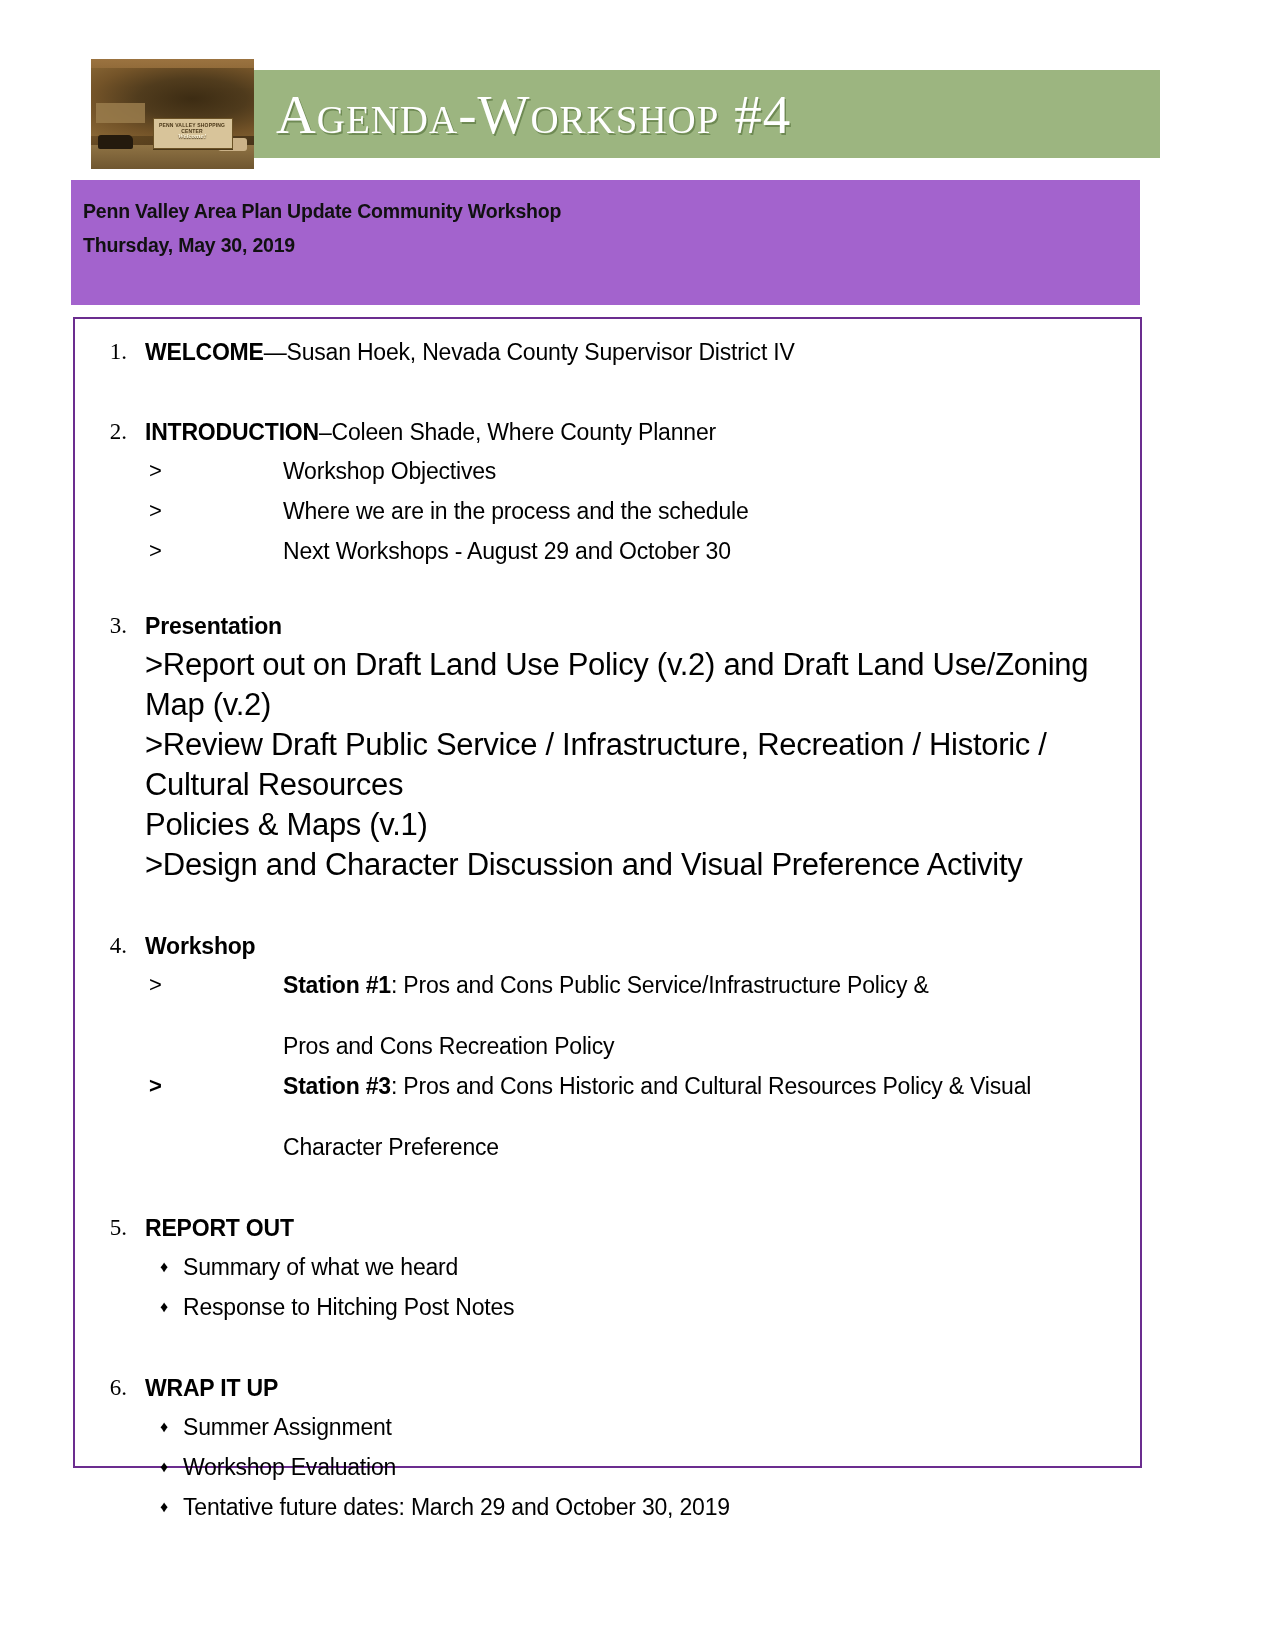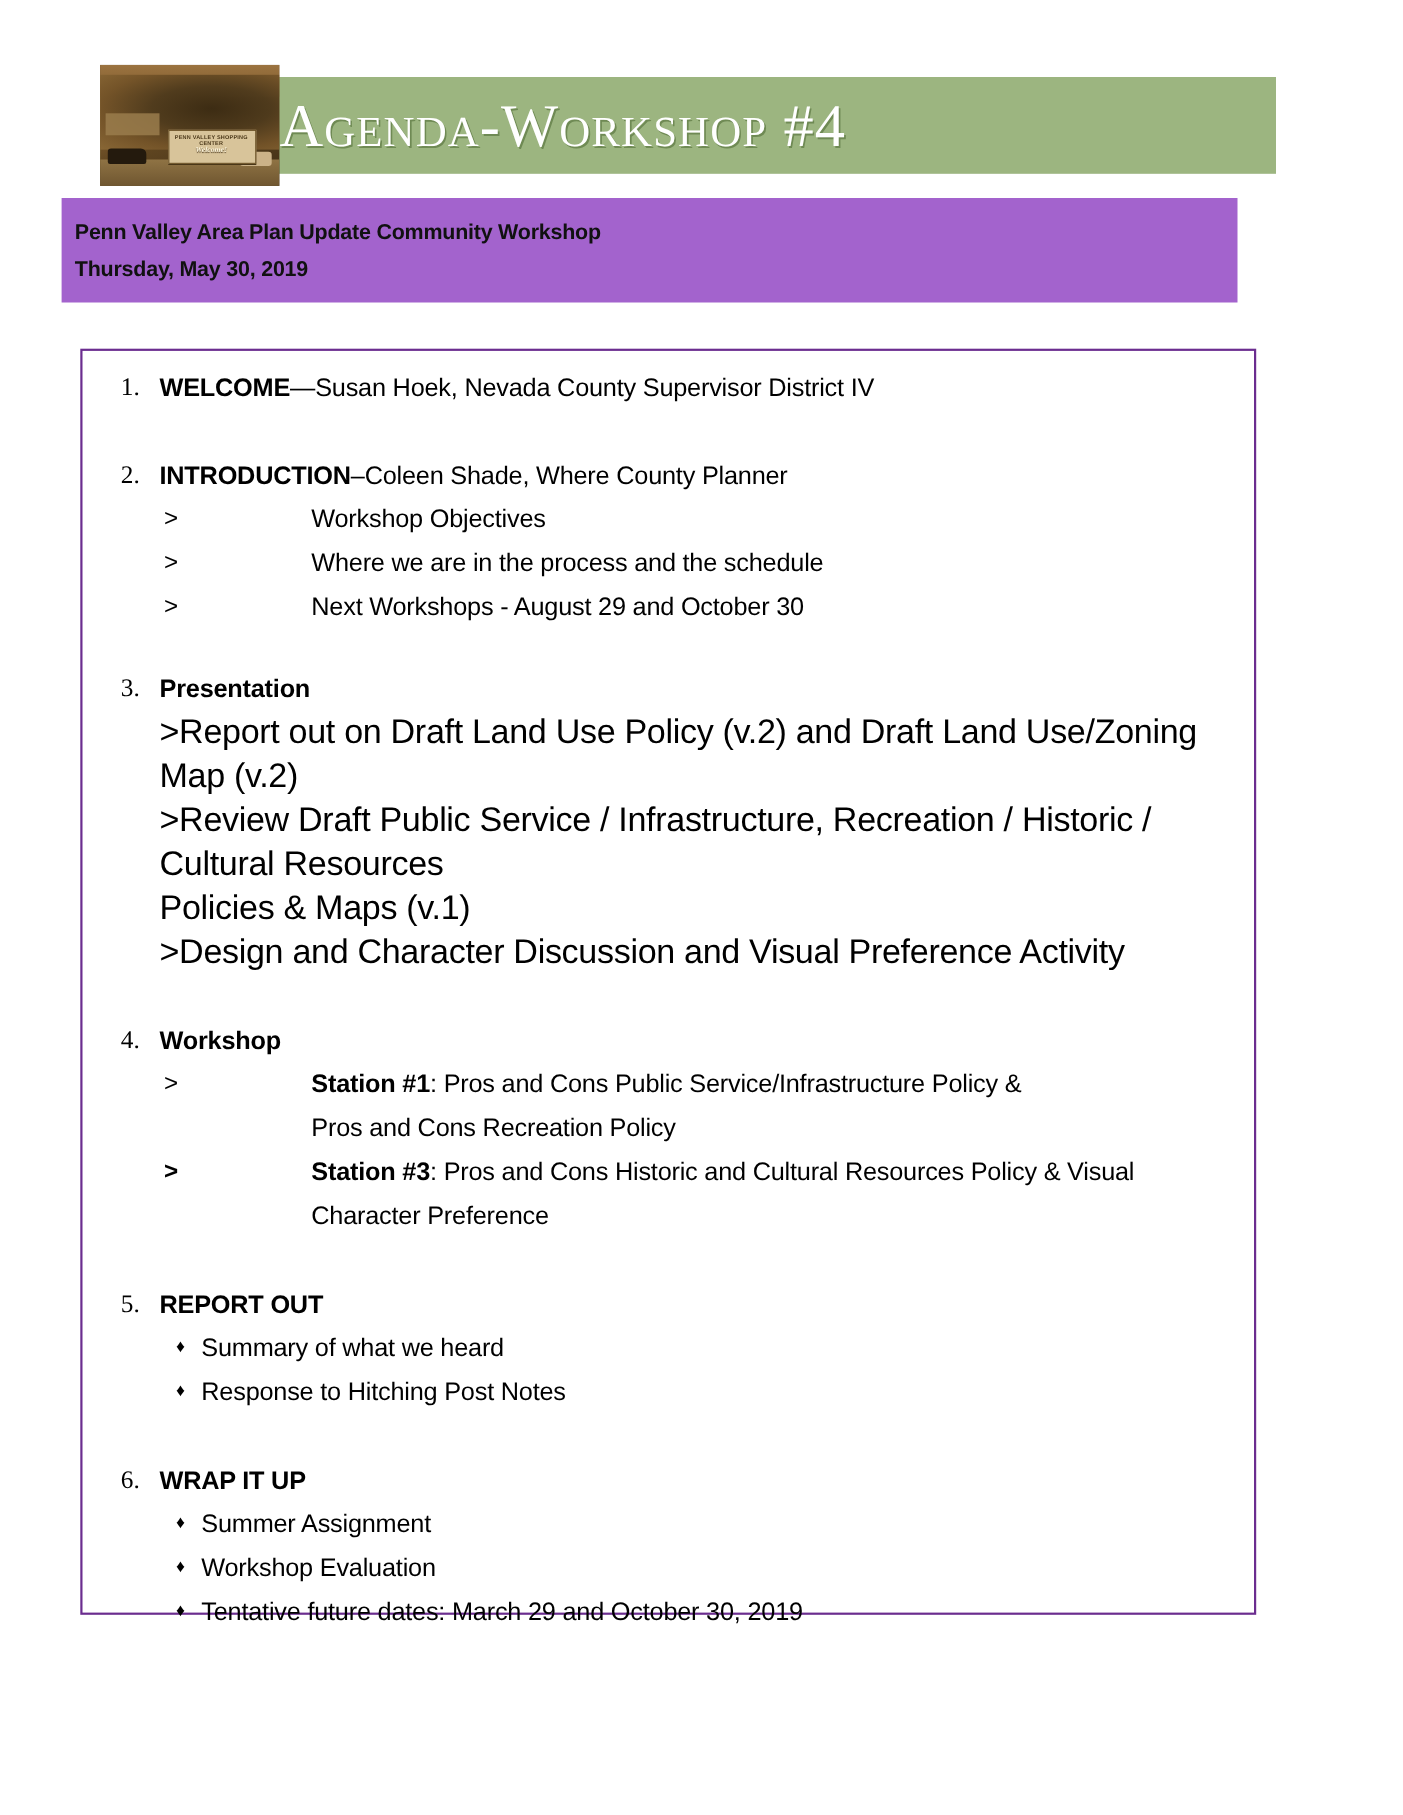--- a/index.html
+++ b/index.html
@@ -117,37 +117,38 @@
     width: 30%;
     height: 18%;
     background: #9a7c4c;
     opacity: .85;
   }
 
   .header-title {
     flex: 1 1 auto;
     display: flex;
     align-items: center;
+    padding-left: 22px;
     font-family: "Liberation Serif", serif;
     font-size: 55px;
     line-height: 1;
     color: #ffffff;
     letter-spacing: 1px;
     text-shadow: 1.5px 1.5px 0 #6f8a54;
     font-variant: small-caps;
     font-weight: 400;
   }
 
   
   .subtitle-band {
     position: absolute;
-    left: 56px;
+    left: 71px;
     top: 180px;
     width: 1069px;
-    height: 95px;
+    height: 125px;
     background: #a363cd;
     padding: 14px 0 18px 12px;
     box-sizing: border-box;
   }
   .subtitle-line {
     font-family: "Liberation Sans", sans-serif;
     font-weight: bold;
     font-size: 19.5px;
     line-height: 34px;
     color: #111111;
@@ -211,20 +212,21 @@
   .sub-text {
     flex: 1 1 auto;
     padding-left: 78px;
     box-sizing: border-box;
   }
   .cont-line {
     padding-left: 138px;
     font-size: 23px;
     line-height: 40px;
     letter-spacing: -0.2px;
+    margin-top: 21px;
   }
 
   .plain-line {
     font-size: 31px;
     line-height: 40px;
     letter-spacing: -0.3px;
   }
 
   .bullet-row {
     display: flex;

